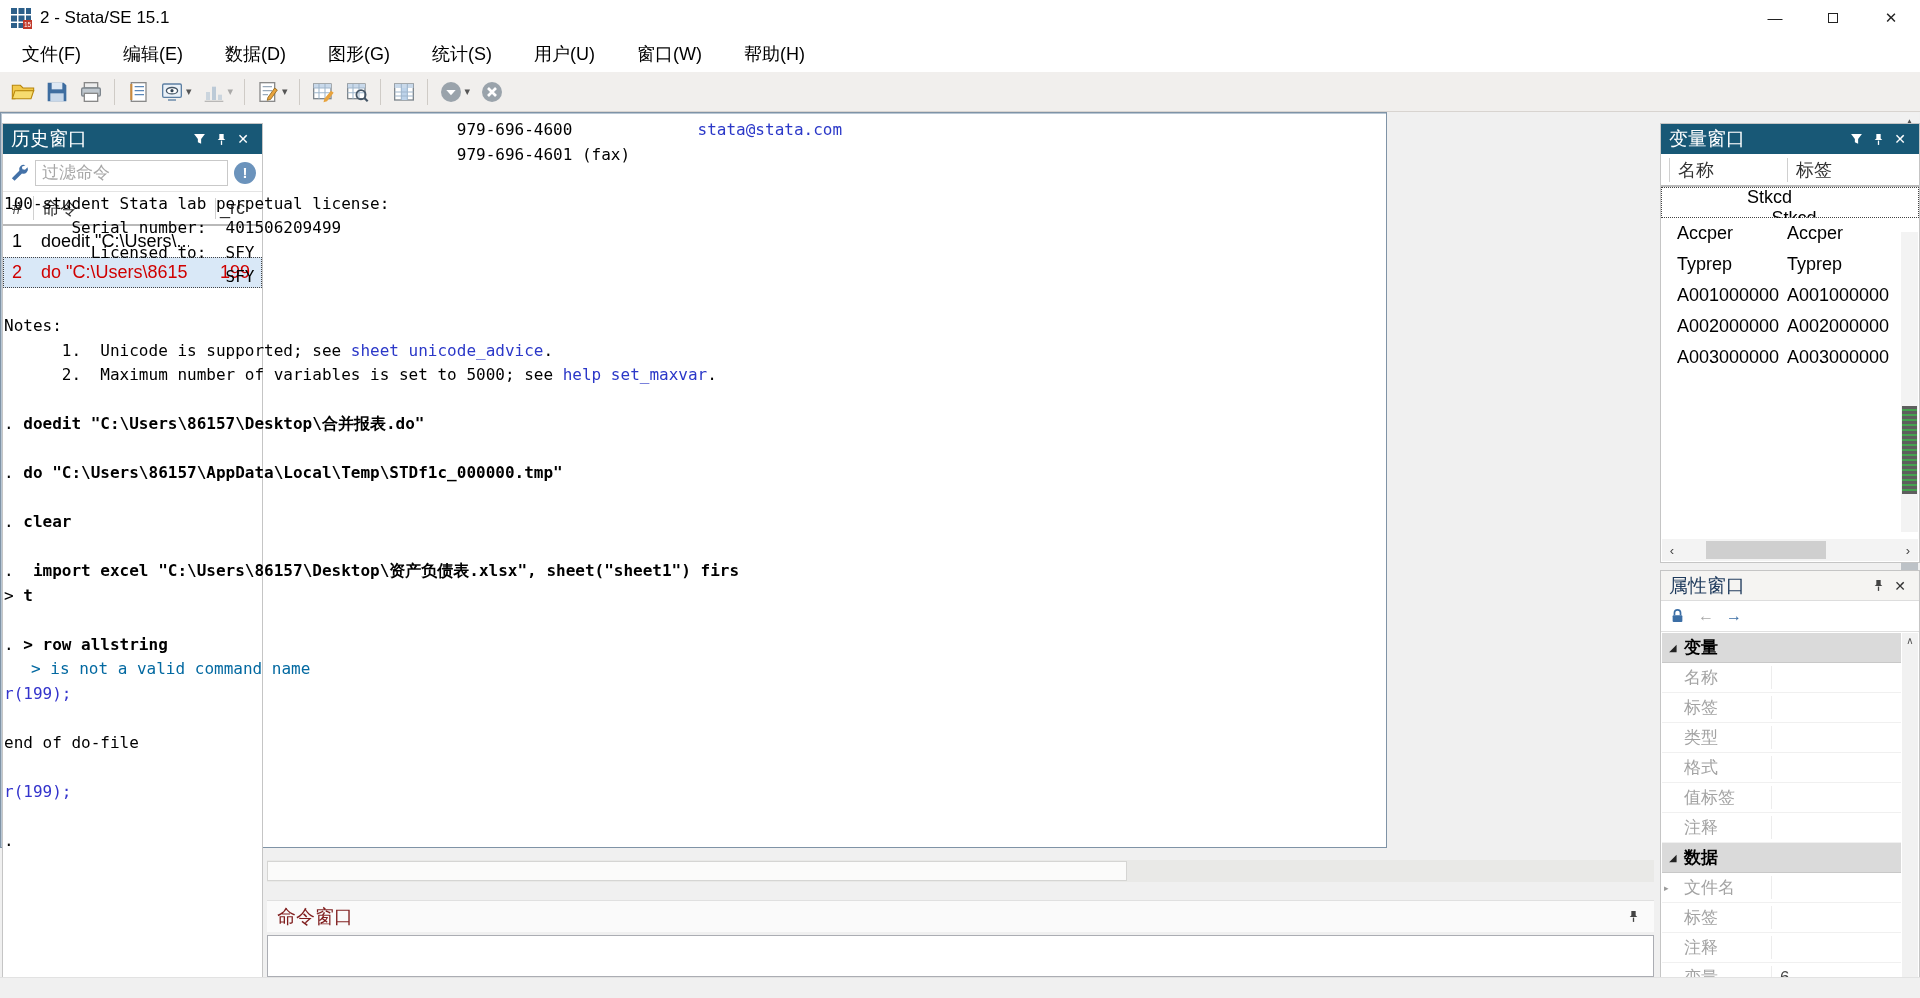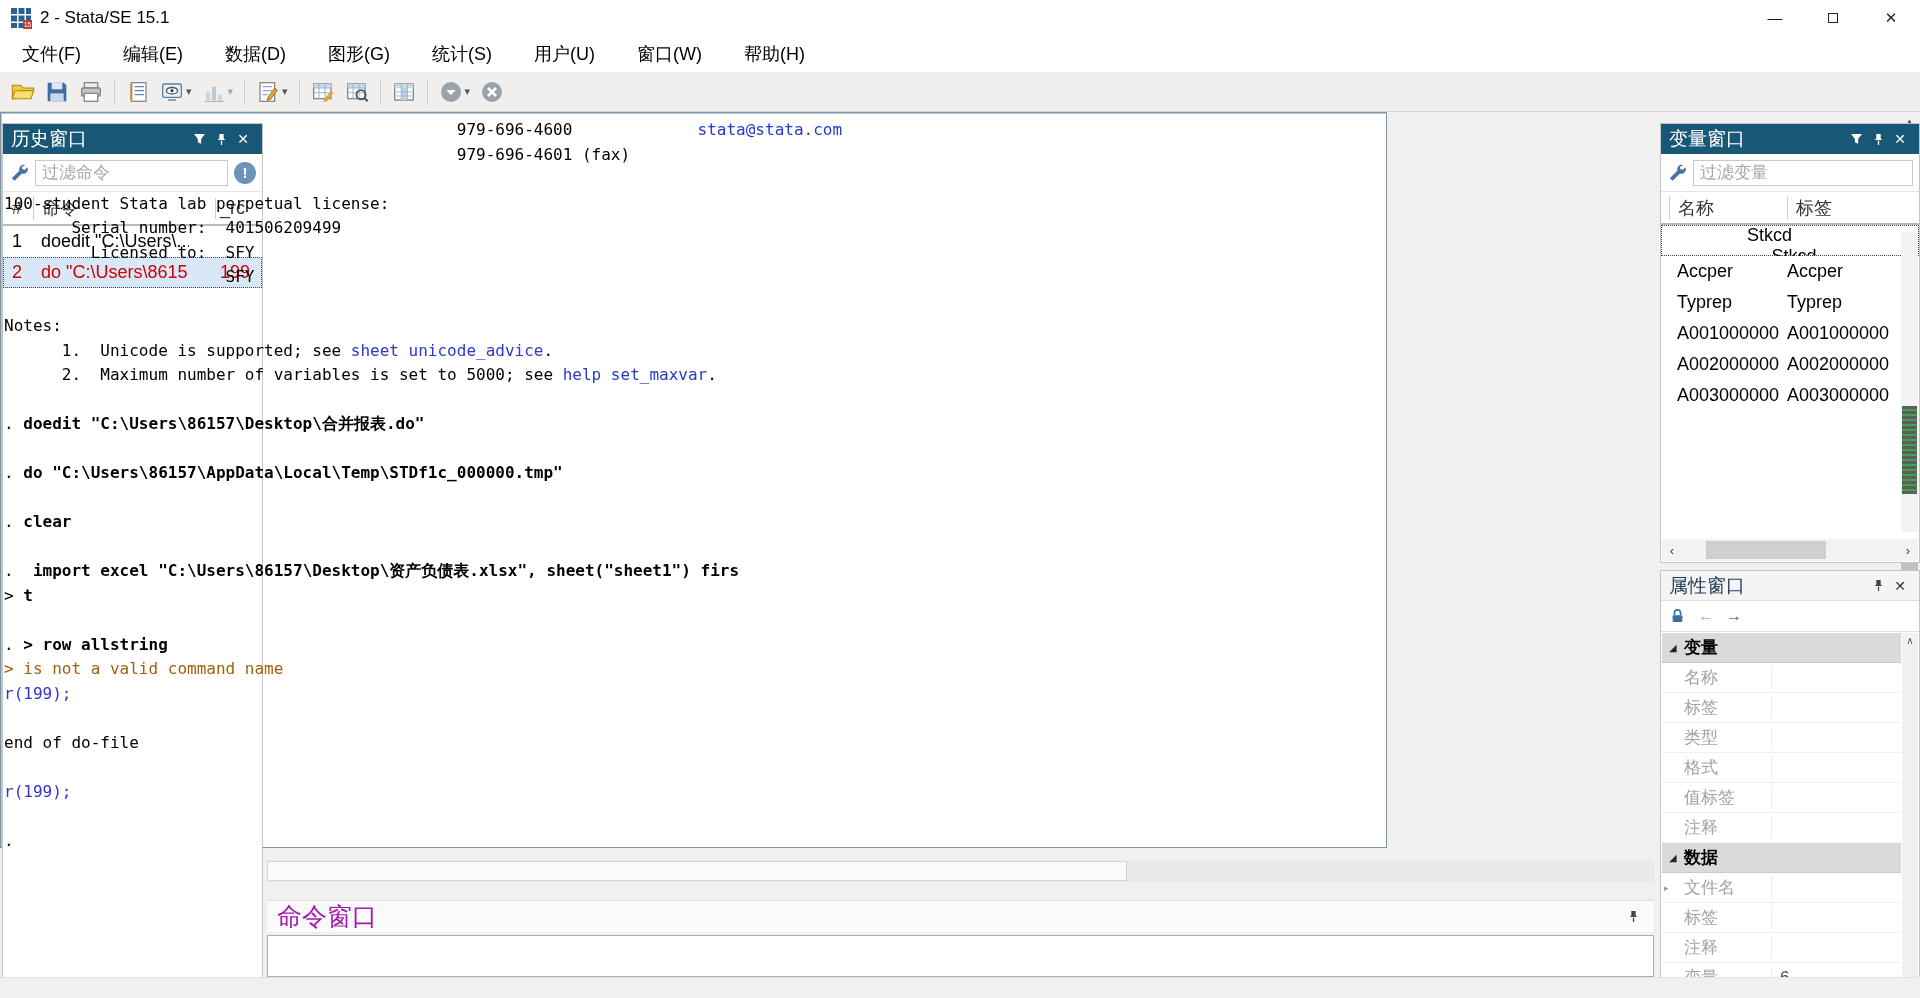--- a/index.html
+++ b/index.html
@@ -58,34 +58,34 @@
   .hrow.sel{background:#D9E8F7;outline:1px dotted #444;outline-offset:-1px;}
   .hrow.err{color:#D00000;}
   
   #results{left:267px;top:7px;width:1387px;height:736px;background:#fff;
            border:1px solid #7F93A6;box-shadow:inset 1px 1px 0 #B9C7D4;box-sizing:border-box;}
   #rtext{position:absolute;left:4px;top:6px;right:22px;bottom:2px;overflow:hidden;
          font-family:"DejaVu Sans Mono",monospace;font-size:16px;line-height:24.5px;}
   .rline{height:24.5px;white-space:pre;}
   .rb{font-weight:bold;}
   .rl{color:#2B38C8;}
-  .rr{color:#a16207;}
+  .rr{color:#0369a1;padding-left:27px;}
   .rv{color:#3333CC;}
   .vscroll{position:absolute;right:1px;top:1px;bottom:1px;width:19px;background:#F1F1F1;}
   .vscroll .arr{position:absolute;left:0;width:19px;height:17px;color:#505050;font-size:10px;
                 display:flex;align-items:center;justify-content:center;}
   .vscroll .thumb{position:absolute;left:1px;width:17px;background:#BDC2C7;border-radius:1px;}
   #hscroll{position:absolute;left:267px;top:748px;width:1387px;height:22px;background:#E9E9E7;}
   #hscroll .thumb{position:absolute;left:0;top:1px;height:20px;width:62%;background:#FBFBFA;
                   border:1px solid #D5D5D3;box-sizing:border-box;}
   
   #cmd-title{position:absolute;left:267px;top:788px;width:1387px;height:32px;background:#FAFAFA;
              border-top:1px solid #E0E0E0;display:flex;align-items:center;padding:0 10px;
              box-sizing:border-box;}
-  #cmd-title .ptitle{color:#a21caf;font-size:25px;}
+  #cmd-title .ptitle{color:#7f1d1d;font-size:19px;}
   #cmd-title .picon{color:#444;}
   #cmd-input{position:absolute;left:267px;top:823px;width:1387px;height:42px;background:#fff;
              border:1px solid #ABADB3;box-sizing:border-box;resize:none;font-size:16px;
              font-family:"DejaVu Sans Mono",monospace;padding:4px 8px;}
   
   #vars{left:1660px;top:11px;width:260px;height:440px;}
   .var-header{height:31px;display:flex;align-items:center;font-size:18px;color:#333;
               border-bottom:2px solid #B9B9B9;}
   .var-header .vc{border-left:1px solid #D0D0D0;padding-left:8px;box-sizing:border-box;}
   .var-header .vc1{width:118px;margin-left:8px;}
@@ -366,26 +366,20 @@
           </svg>
         </span>
       <span class="picon">
         <svg viewBox="0 0 12 12">
             <path d="M4 1h4v4l1.5 1.5h-7L4 5z" fill="#fff"></path>
             <path d="M6 7v4" stroke="#fff" stroke-width="1.2"></path>
           </svg>
         </span>
       <span class="picon" style="color:#fff">✕</span>
     </div>
-    <div class="filter-row">
-      <svg viewBox="0 0 14 14">
-          <path fill="#4472A8" d="M11.5 1.5a3.2 3.2 0 0 0-4.3 3.9L2 10.6 3.9 12.5l5.2-5.2a3.2 3.2 0 0 0 3.9-4.3L11.2 4.8l-1.8-.4-.4-1.8z"></path>
-        </svg>
-      <input class="filter-input" placeholder="过滤变量" style="">
-    </div>
     <div class="var-header">
       <span class="vc vc1">名称</span>
       <span class="vc vc2">标签</span>
     </div>
     <div id="var-rows">
         <div class="vrow sel">
           <span class="vc1">Stkcd</span>
           <span class="vc2">Stkcd</span>
         </div>
         <div class="vrow">

